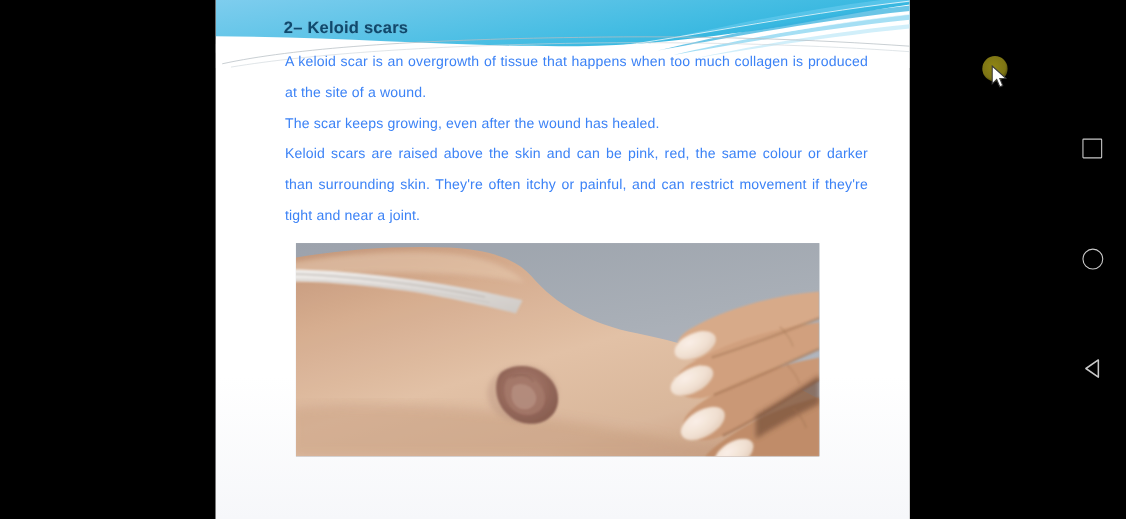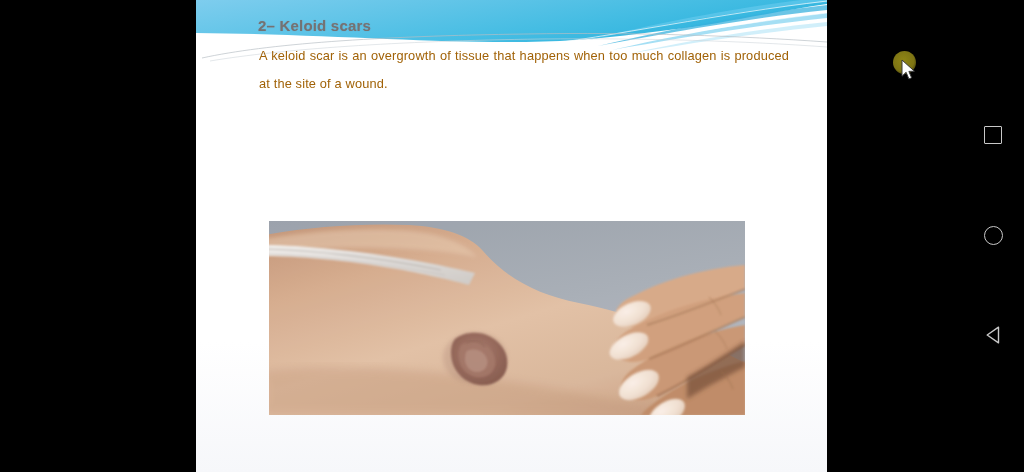--- a/index.html
+++ b/index.html
@@ -54,38 +54,38 @@
   }
   #banner svg { display: block; }
 
   
   #slide-title {
     position: absolute;
     left: 62px;
     top: 17px;
     font-size: 15px;
     font-weight: bold;
-    color: #737373;
+    color: #0c4a6e;
     letter-spacing: 0.2px;
     white-space: nowrap;
     z-index: 5;
     text-shadow: 0 0 1px rgba(216,28,28,0.25);
   }
 
   
   #body-text {
     position: absolute;
     left: 63px;
     top: 42px;
     width: 530px;
     z-index: 4;
   }
   .para {
     font-size: 12.8px;
-    color: #a16207;
+    color: #3b82f6;
     line-height: 28px;
     margin: 0;
     letter-spacing: 0.15px;
     text-align: justify;
     text-justify: inter-word;
   }
   .para.nojust { text-align: left; }
 
   
   #photo-frame {
@@ -218,20 +218,22 @@
 
         <path d="M6,58 C70,44 180,36 330,34 C440,32 545,36 631,42" stroke="#b6bec4" stroke-width="0.8" fill="none" opacity="0.85"></path>
         <path d="M14,61 C86,49 200,41 345,39 C450,38 548,41 631,47" stroke="#cdd4d9" stroke-width="0.7" fill="none" opacity="0.8"></path>
       </svg>
     </div>
 
     <div id="slide-title">2– Keloid scars</div>
 
     <div id="body-text">
       <p class="para">A keloid scar is an overgrowth of tissue that happens when too much collagen is produced at the site of a wound.</p>
+      <p class="para nojust">The scar keeps growing, even after the wound has healed.</p>
+      <p class="para">Keloid scars are raised above the skin and can be pink, red, the same colour or darker than surrounding skin. They're often itchy or painful, and can restrict movement if they're tight and near a joint.</p>
     </div>
 
     <div id="photo-frame">
       <svg width="476" height="194" viewBox="0 0 476 194" xmlns="http://www.w3.org/2000/svg">
         <defs>
           <linearGradient id="bgWall" x1="0" y1="0" x2="0.4" y2="1">
             <stop offset="0%" stop-color="#9aa3ae"></stop>
             <stop offset="55%" stop-color="#a8b0ba"></stop>
             <stop offset="100%" stop-color="#b6bdc6"></stop>
           </linearGradient>

